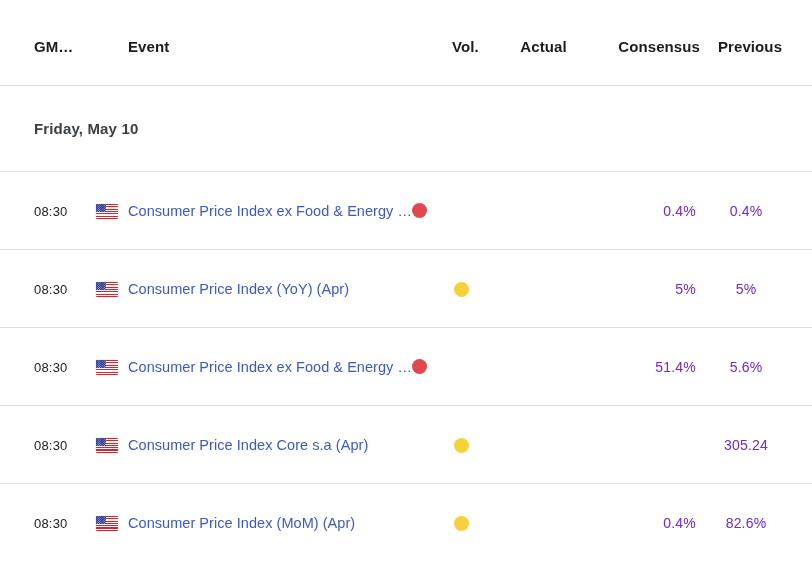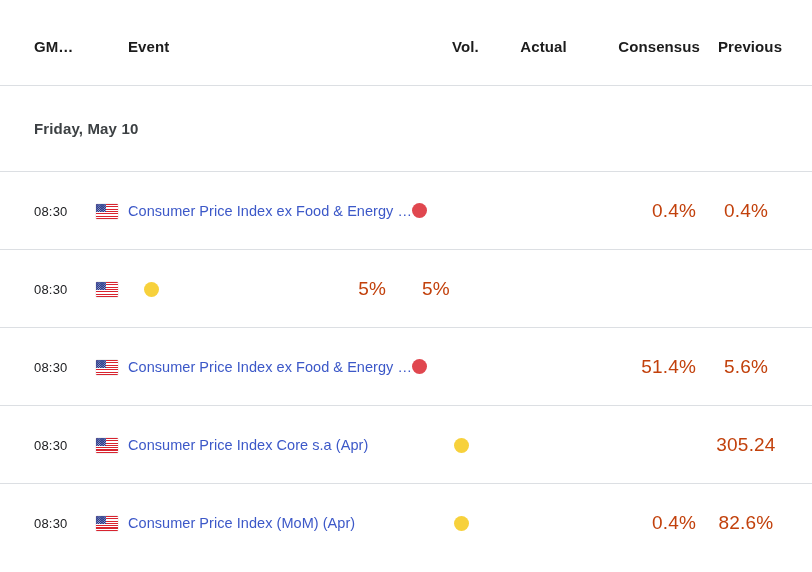--- a/index.html
+++ b/index.html
@@ -167,22 +167,22 @@
 
   .vol-dot {
     display: inline-block;
     width: 15px;
     height: 15px;
     border-radius: 50%;
     vertical-align: middle;
   }
 
   .value {
-    font-size: 19px;
-    color: #c2410c;
+    font-size: 14px;
+    color: #6d28d9;
     letter-spacing: .2px;
     white-space: nowrap;
   }
 
   
   .event-cell {
     display: flex;
     align-items: center;
     text-align: right;
   }
@@ -237,20 +237,24 @@
   <div class="row event-row sep">
     <div class="c-time">
       <span class="time">08:30</span>
     </div>
     <div class="c-flag">
       <span class="flag">
         <span class="stripes"></span>
         <span class="canton"></span>
       </span>
     </div>
+    <div class="c-event event-cell">
+      <a class="event-link" href="#">Consumer Price Index (YoY) (Apr)</a>
+
+    </div>
     <div class="c-vol">
       <span class="vol-dot standalone-dot" style="display: inline-block; background: rgb(247, 209, 60);"></span>
     </div>
     <div class="c-actual">
       <span class="value"></span>
     </div>
     <div class="c-consensus">
       <span class="value">5%</span>
     </div>
     <div class="c-previous">

